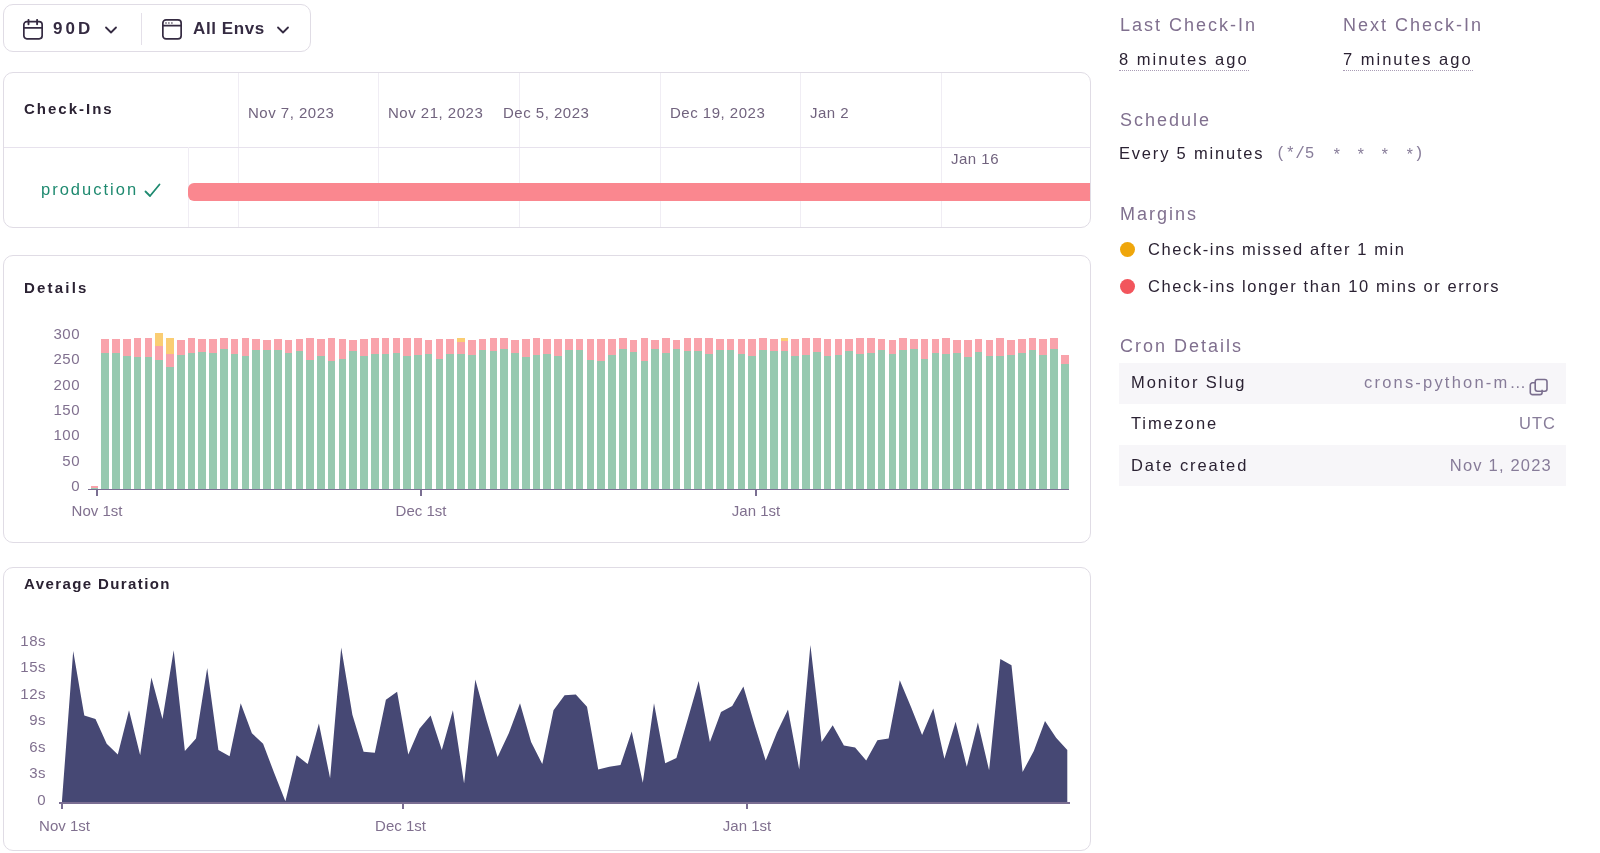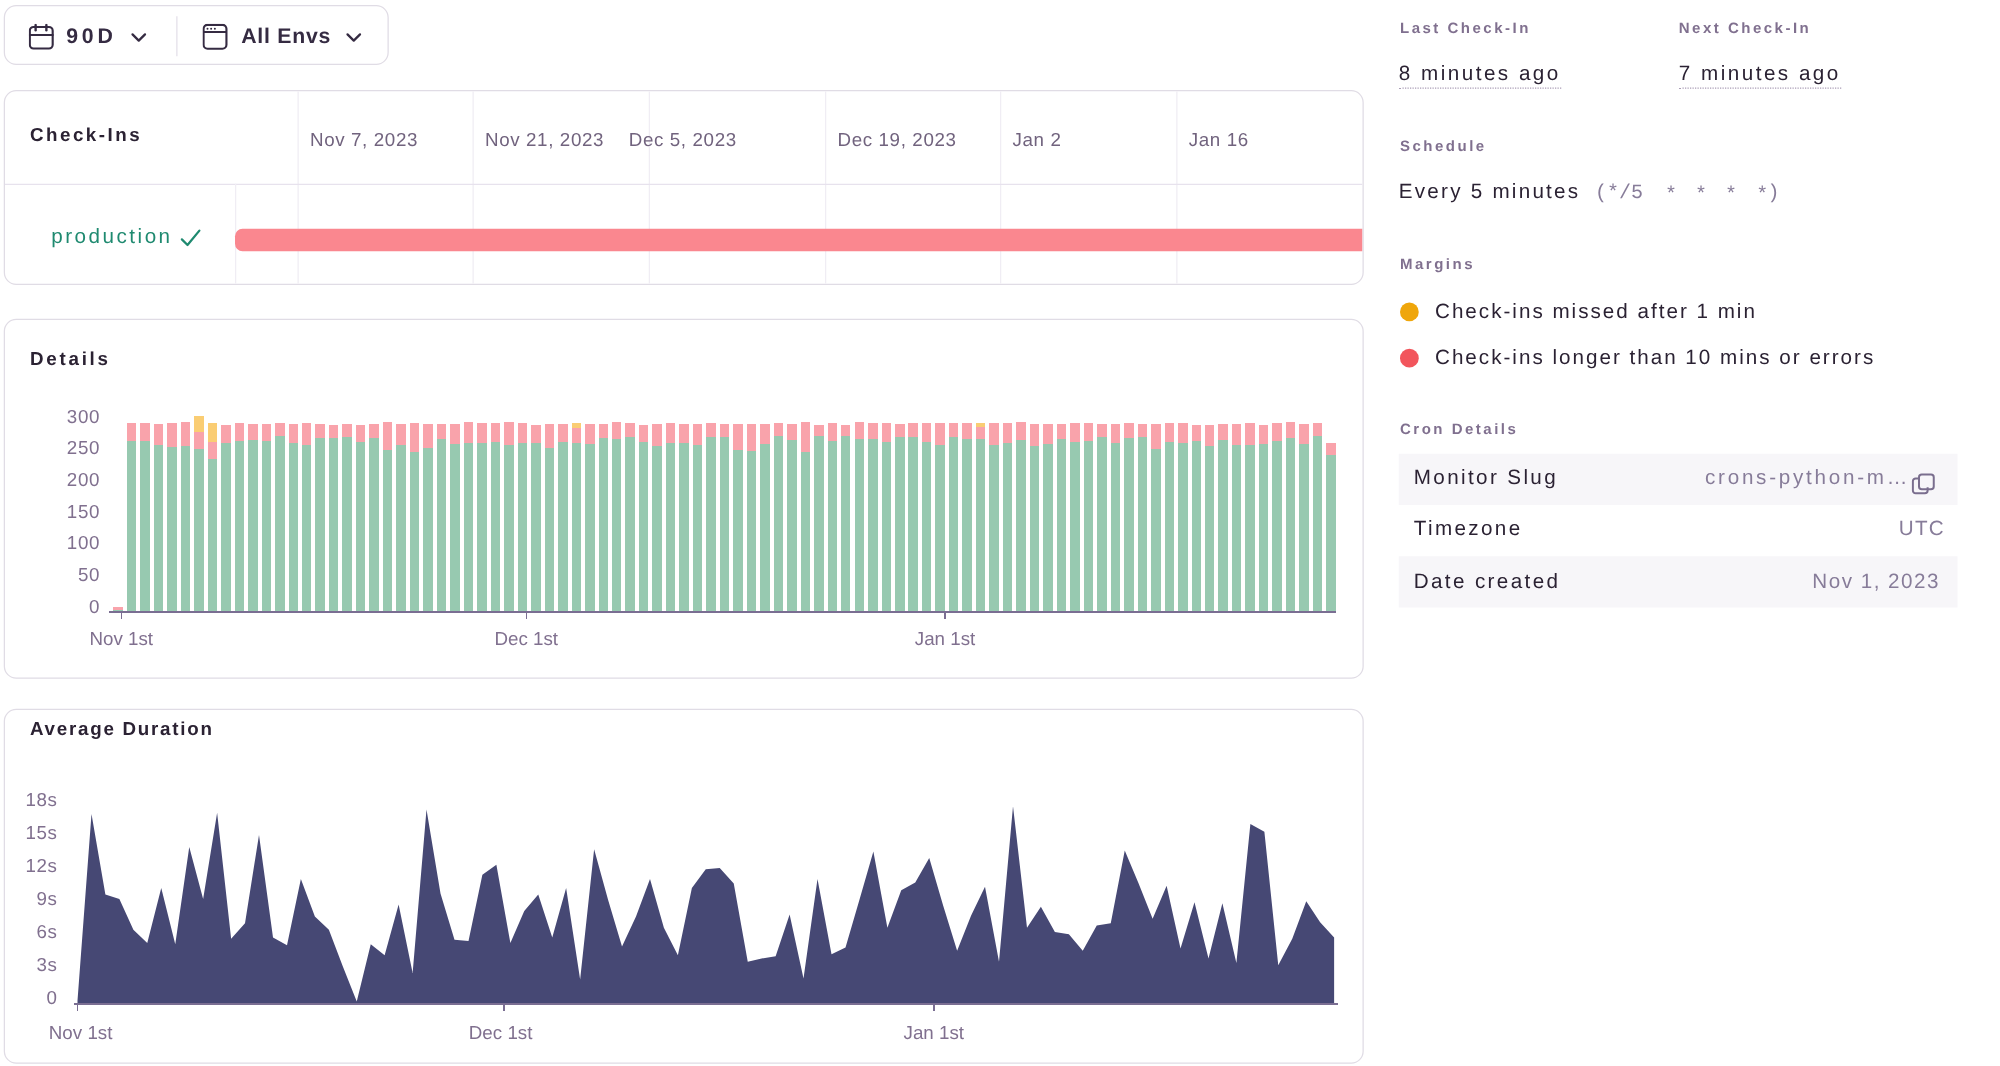--- a/index.html
+++ b/index.html
@@ -2,21 +2,21 @@
 <html><head><meta charset="utf-8">
 <style>
 * { margin:0; padding:0; box-sizing:border-box; }
 html,body { width:1600px; height:853px; background:#fff; font-family:"Liberation Sans",sans-serif; overflow:hidden; }
 .abs { position:absolute; }
 .panel { position:absolute; left:3px; width:1088px; background:#fff; border:1px solid #E0DCE5; border-radius:10px; }
 .title { position:absolute; font-size:15px; font-weight:bold; color:#2B2233; }
 .axlbl { font-size:15px; fill:#80708F; letter-spacing:0.5px; font-family:"Liberation Sans",sans-serif; }
 .xlbl { font-size:15px; fill:#80708F; font-family:"Liberation Sans",sans-serif; }
 .datelbl { position:absolute; top:31px; font-size:15px; color:#71637E; letter-spacing:0.5px; }
-.sidehead { position:absolute; font-size:12px; font-weight:bold; color:#80708F; letter-spacing:2px; }
+.sidehead { position:absolute; font-size:18px; font-weight:normal; color:#80708F; letter-spacing:2px; }
 .sidetext { position:absolute; font-size:16.5px; color:#2B2233; letter-spacing:1.9px; }
 .sideval { color:#877C99; }
 </style></head>
 <body>
 
 <div class="abs" style="left:3px;top:4px;width:308px;height:48px;border:1px solid #E0DCE5;border-radius:10px;background:#fff;">
   <svg class="abs" style="left:19px;top:14px;" width="21" height="21" viewBox="0 0 21 21" fill="none" stroke="#352B42" stroke-width="1.7" stroke-linecap="round">
     <rect x="0.85" y="2.6" width="18.3" height="17.2" rx="3"></rect>
     <line x1="0.85" y1="8.95" x2="19.15" y2="8.95"></line>
     <line x1="5.5" y1="0.9" x2="5.5" y2="5.2" stroke-width="1.9"></line>
@@ -48,21 +48,21 @@
   <div class="abs" style="left:796.2px;top:0;width:1px;height:154px;background:#F0EDF4;"></div>
   <div class="abs" style="left:936.8px;top:0;width:1px;height:154px;background:#F0EDF4;"></div>
   <div class="abs" style="left:0;top:74px;width:1086px;height:1px;background:#E7E2ED;"></div>
   <div class="abs" style="left:183.5px;top:74px;width:1px;height:80px;background:#F0EDF4;"></div>
   <div class="title" style="left:20px;top:27px;letter-spacing:2px;">Check-Ins</div>
   <div class="datelbl" style="left:244px;">Nov 7, 2023</div>
   <div class="datelbl" style="left:384px;">Nov 21, 2023</div>
   <div class="datelbl" style="left:499px;">Dec 5, 2023</div>
   <div class="datelbl" style="left:666px;">Dec 19, 2023</div>
   <div class="datelbl" style="left:806px;">Jan 2</div>
-  <div class="datelbl" style="left:947px;">Jan 16</div>
+  <div class="datelbl" style="left:947px;margin-top:46px;">Jan 16</div>
 
   <div class="abs" style="left:37px;top:107px;font-size:16.5px;color:#1F8A70;letter-spacing:2px;">production</div>
   <svg class="abs" style="left:139px;top:109px;" width="19" height="17" viewBox="0 0 19 17" fill="none" stroke="#1F8A70" stroke-width="1.8" stroke-linecap="round" stroke-linejoin="round">
     <polyline points="2.5,9.5 7,14 16.5,2.5"></polyline>
   </svg>
   <div class="abs" style="left:184px;top:109.5px;width:902px;height:18.5px;background:#FA878F;border-radius:6px 0 0 6px;"></div>
 </div>
 
 <div class="panel" style="top:255px;height:288px;">
   <div class="title" style="left:20px;top:23px;letter-spacing:2.2px;">Details</div>

